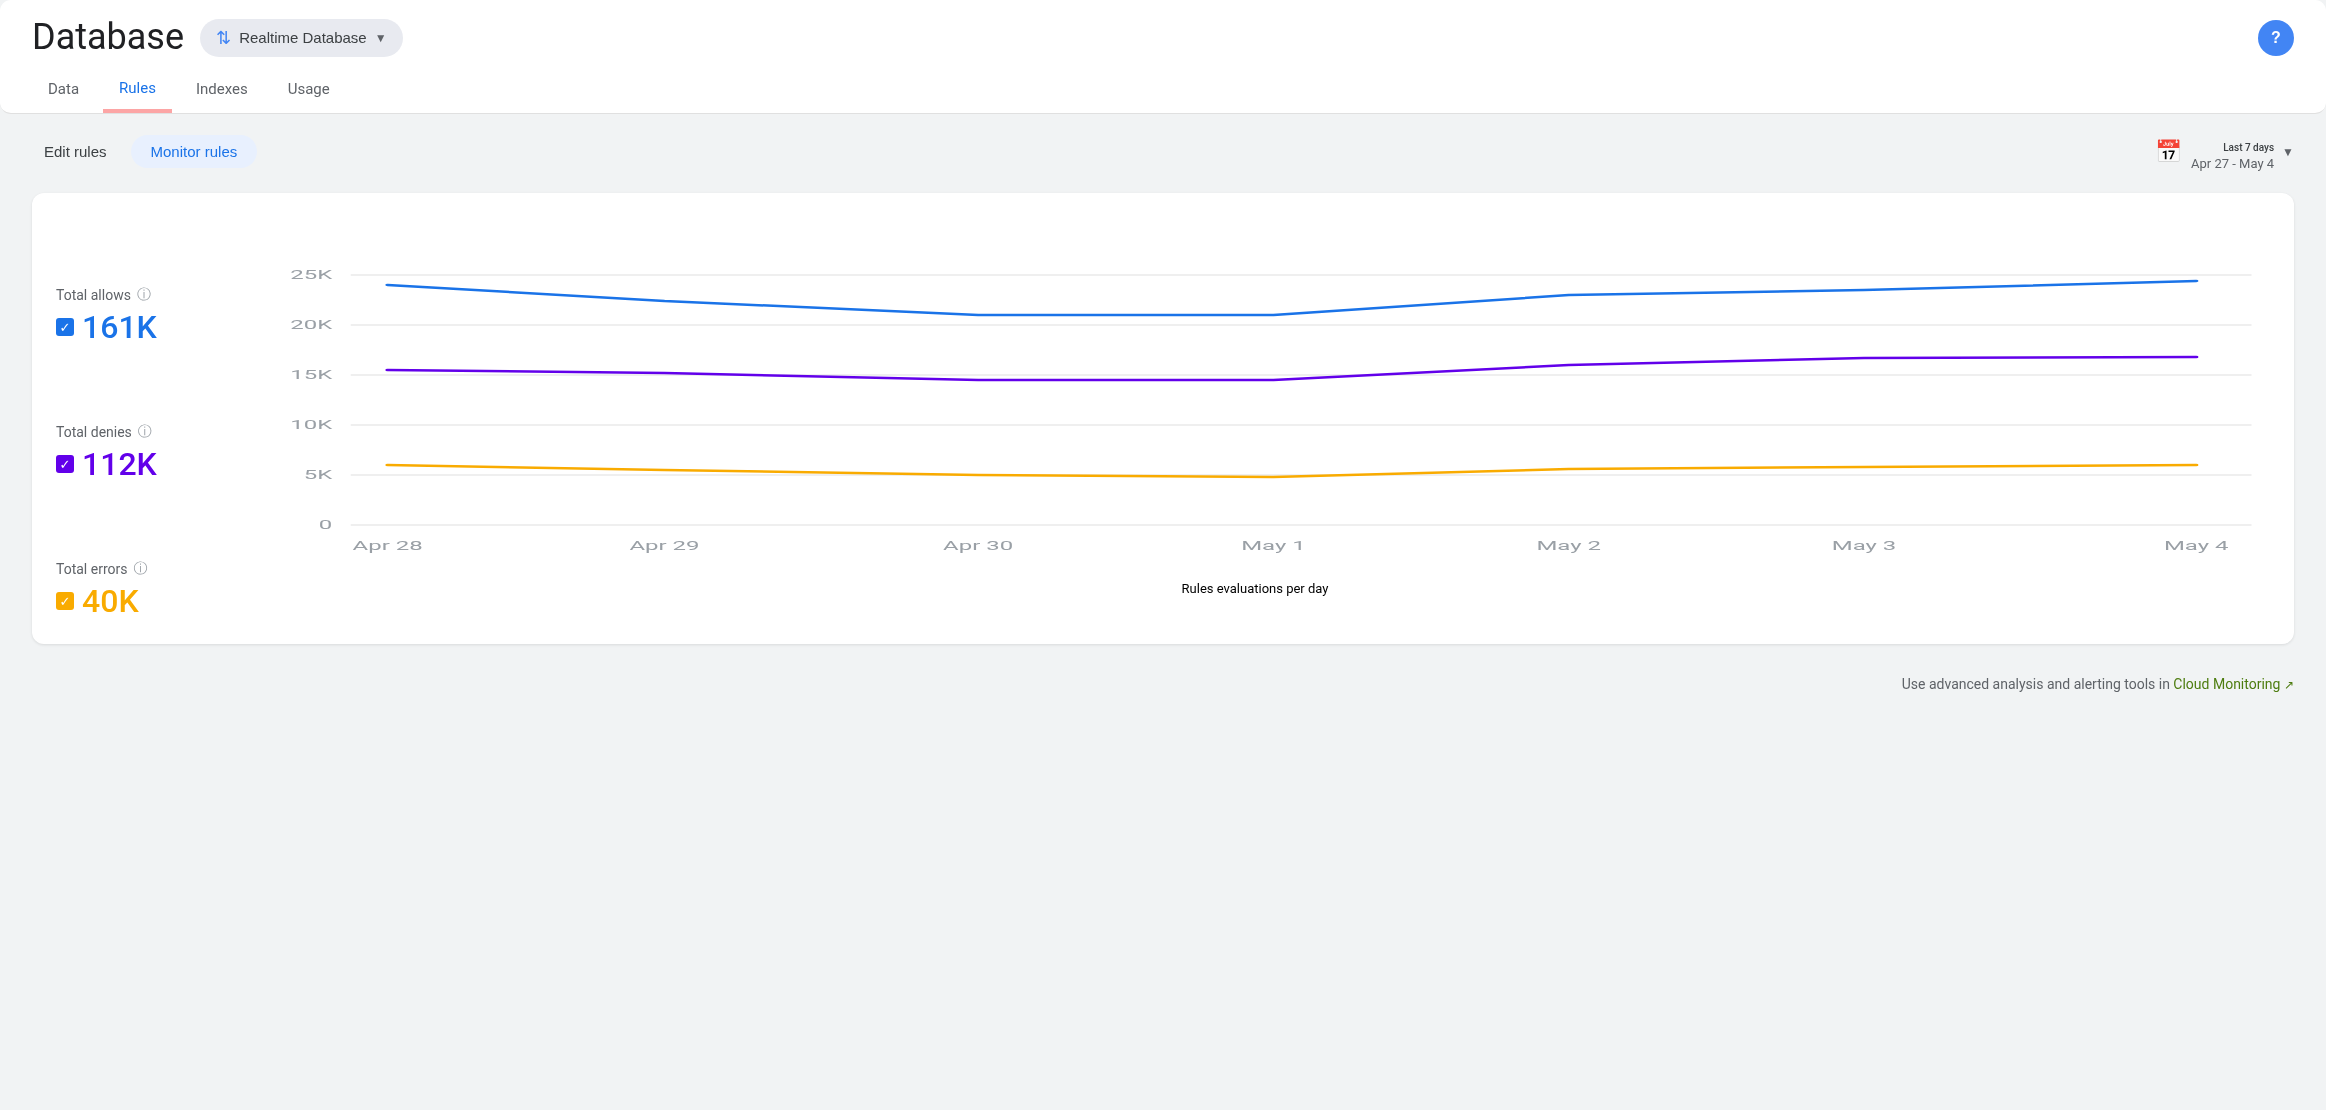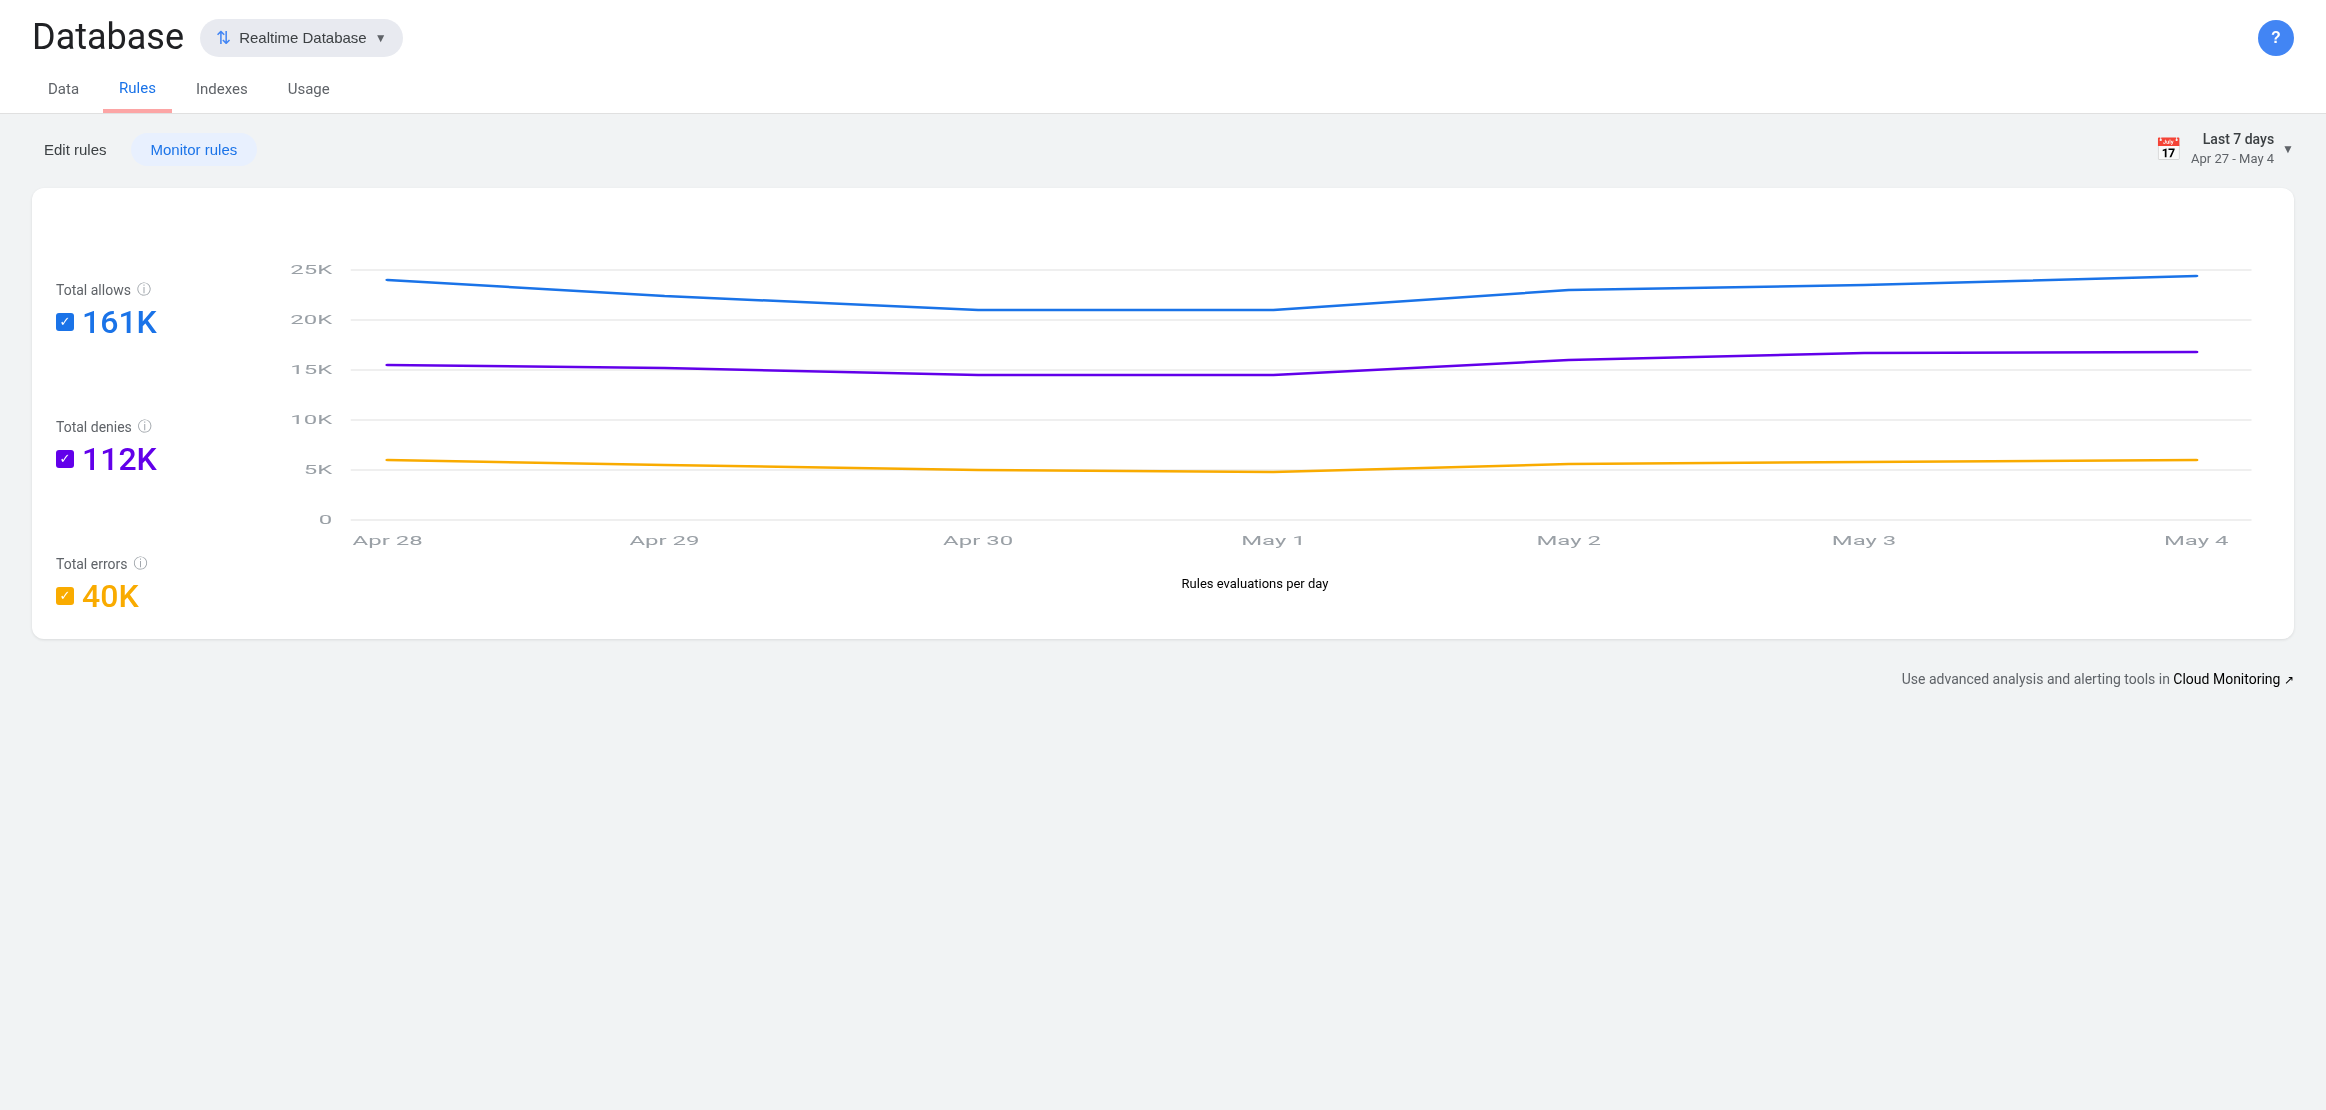--- a/index.html
+++ b/index.html
@@ -8,20 +8,21 @@
       background: #f1f3f4;
       color: #202124;
       min-height: 100vh;
     }
     .top-bar {
       background: #fff;
       padding: 16px 32px 0 32px;
       border-bottom: 1px solid #e0e0e0;
       display: flex;
       flex-direction: column;
+      border-radius: 11px;
     }
     .title-row {
       display: flex;
       align-items: center;
       gap: 16px;
       margin-bottom: 8px;
     }
     .page-title {
       font-size: 36px;
       font-weight: 400;
@@ -123,21 +124,22 @@
       cursor: pointer;
       color: #3c4043;
       font-size: 14px;
     }
     .date-range-text {
       text-align: right;
       line-height: 1.4;
     }
     .date-range-title {
       font-weight: 500;
-      font-size: 14px;
+      font-size: 10px;
+      margin-top: 11px;
     }
     .date-range-sub {
       font-size: 13px;
       color: #5f6368;
     }
     .calendar-icon {
       font-size: 22px;
       color: #5f6368;
     }
     .chart-card {
@@ -210,21 +212,21 @@
       color: #000000;
       margin-top: 12px;
     }
     .footer-note {
       text-align: right;
       padding: 16px 32px;
       font-size: 14px;
       color: #5f6368;
     }
     .footer-note a {
-      color: #000000;
+      color: #4d7c0f;
       text-decoration: none;
     }
     .external-icon {
       font-size: 12px;
       vertical-align: middle;
     }
   </style>
 </head>
 <body>
 

